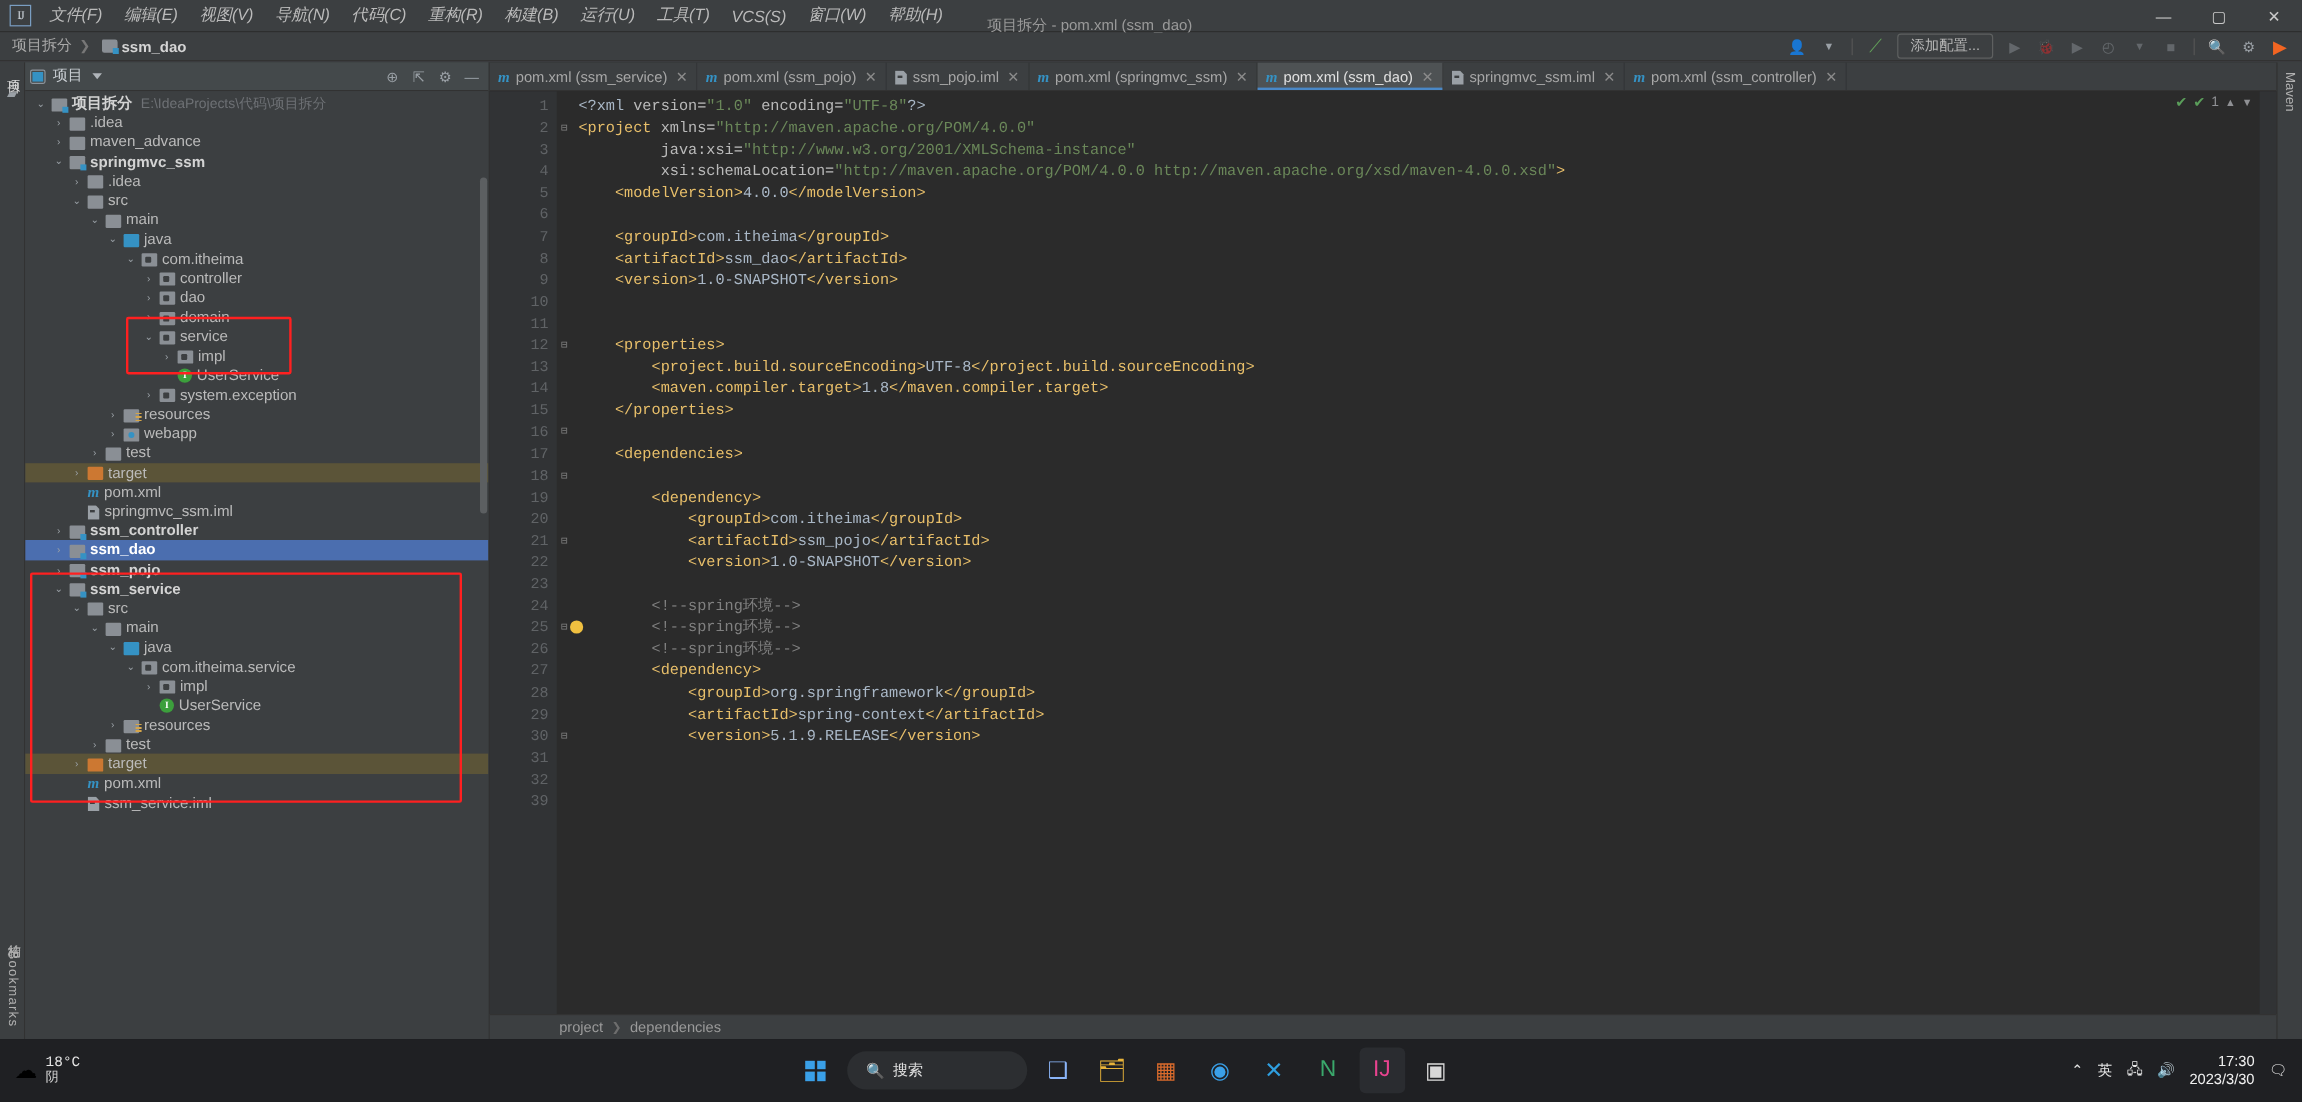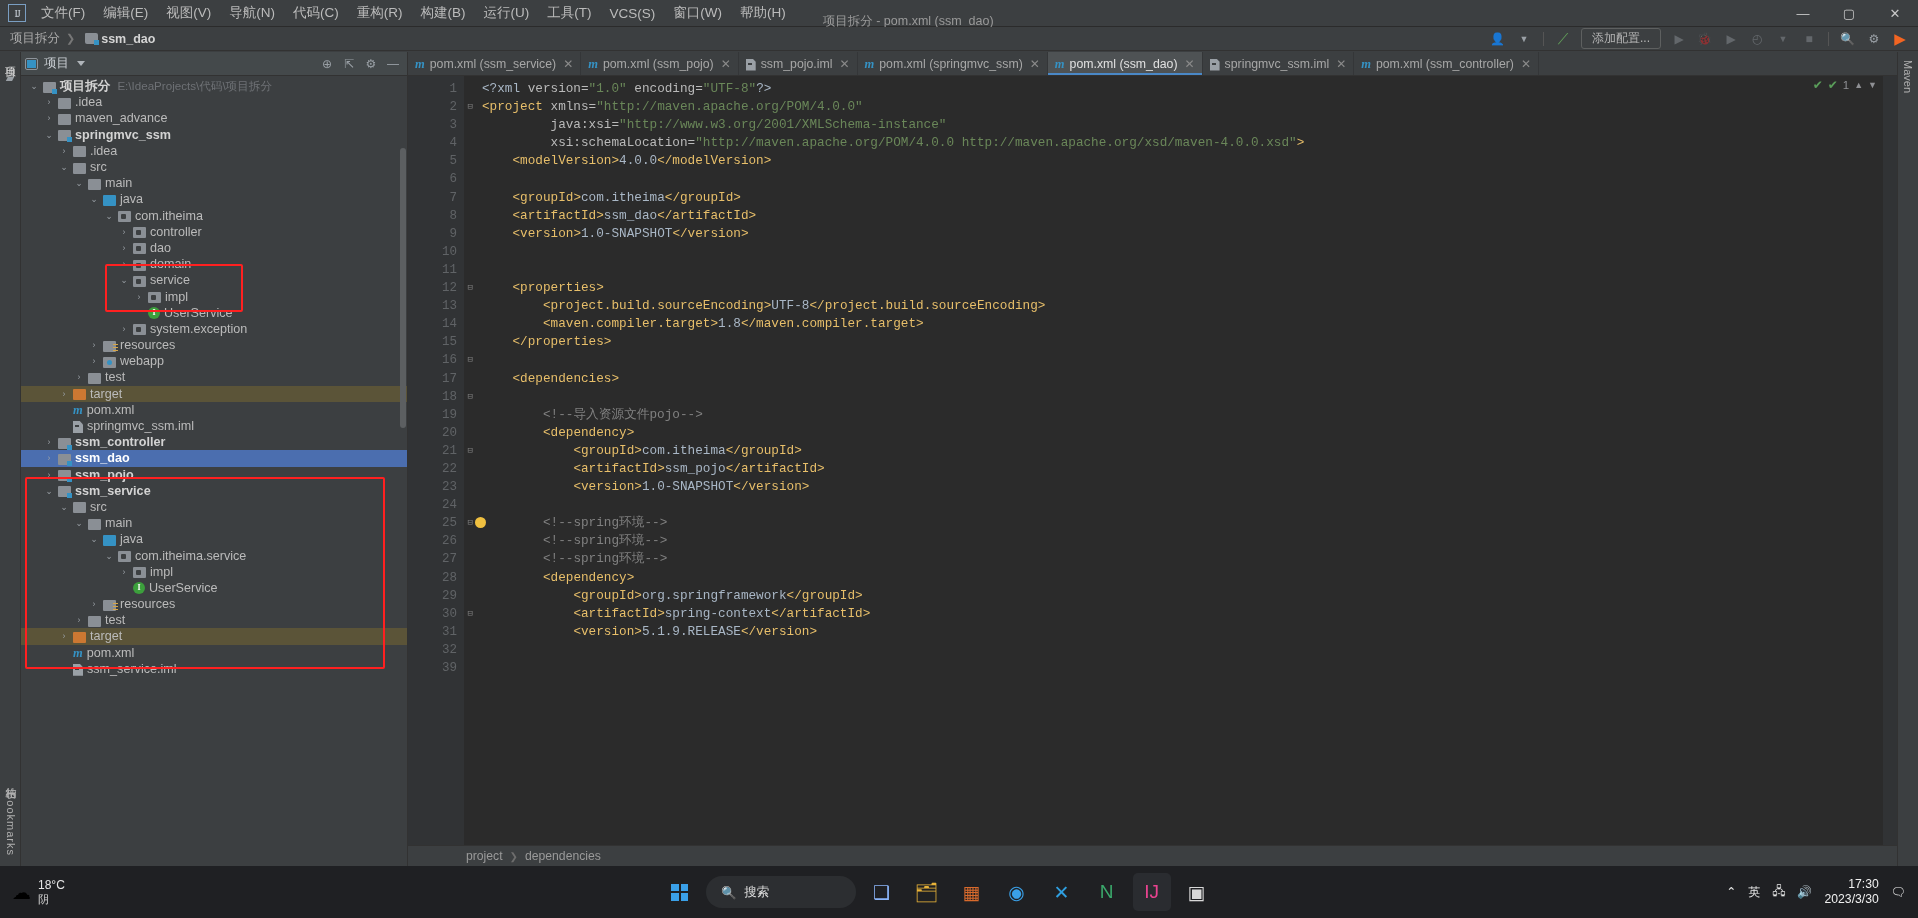--- a/index.html
+++ b/index.html
@@ -269,21 +269,21 @@
   .sb-item { white-space: nowrap; }
   .evt-dot { width: 7px; height: 7px; border-radius: 50%; background: #4a88c7; display: inline-block; margin-right: 5px; }
   .progress-track { width: 86px; height: 5px; background: #555; border-radius: 3px; position: relative; overflow:hidden; }
   .progress-fill { position: absolute; left: 0; top: 0; height: 5px; width: 38%; background: #6897bb; border-radius: 3px; }
   .winbar {
     position: fixed; bottom: 0; left: 0; width: 1918px; height: 52px;
     background: #1f2023; display: flex; align-items: center; z-index: 50;
   }
   .weather { display: flex; align-items: center; gap: 7px; padding-left: 12px; width: 150px; }
   .weather-ic { font-size: 19px; }
-  .weather-txt { font-size: 12px; color: #e6e6e6; line-height: 14px; }
+  .weather-txt { font-size: 12px; color: #e6e6e6; line-height: 14px; font-family: Liberation Mono, monospace; }
   .weather-txt .s { font-size: 11px; color: #cfcfcf; }
   .tb-center { flex: 1; display: flex; align-items: center; justify-content: center; gap: 7px; }
   .tb-icon {
     width: 38px; height: 38px; display: flex; align-items: center; justify-content: center;
     border-radius: 5px; font-size: 19px;
   }
   .search-pill {
     height: 32px; min-width: 150px; background: #2c2e31; border-radius: 16px;
     display: flex; align-items: center; gap: 7px; padding: 0 16px;
     color: #e0e0e0; font-size: 12.5px;
@@ -297,21 +297,21 @@
     width: 17px; height: 17px;
     display: grid; grid-template-columns: 1fr 1fr; grid-template-rows: 1fr 1fr; gap: 2px;
   }
   .win-logo i { background: #3aa0e8; display:block; }
 </style>
 </head>
 <body>
 
 <div class="titlebar">
   <div class="ij-logo">IJ</div>
-  <div id="menu-host" style="display:flex;align-items:center;">
+  <div id="menu-host" style="display:flex;align-items:center;font-style:italic;">
       <div class="menu-item">文件(F)</div>
       <div class="menu-item">编辑(E)</div>
       <div class="menu-item">视图(V)</div>
       <div class="menu-item">导航(N)</div>
       <div class="menu-item">代码(C)</div>
       <div class="menu-item">重构(R)</div>
       <div class="menu-item">构建(B)</div>
       <div class="menu-item">运行(U)</div>
       <div class="menu-item">工具(T)</div>
       <div class="menu-item">VCS(S)</div>
@@ -731,21 +731,20 @@
           <div class="cline"><span class="txt">    </span><span class="tag">&lt;version&gt;</span><span class="txt">1.0-SNAPSHOT</span><span class="tag">&lt;/version&gt;</span></div>
           <div class="cline">&nbsp;</div>
           <div class="cline">&nbsp;</div>
           <div class="cline"><span class="txt">    </span><span class="tag">&lt;properties&gt;</span></div>
           <div class="cline"><span class="txt">        </span><span class="tag">&lt;project.build.sourceEncoding&gt;</span><span class="txt">UTF-8</span><span class="tag">&lt;/project.build.sourceEncoding&gt;</span></div>
           <div class="cline"><span class="txt">        </span><span class="tag">&lt;maven.compiler.target&gt;</span><span class="txt">1.8</span><span class="tag">&lt;/maven.compiler.target&gt;</span></div>
           <div class="cline"><span class="txt">    </span><span class="tag">&lt;/properties&gt;</span></div>
           <div class="cline">&nbsp;</div>
           <div class="cline"><span class="txt">    </span><span class="tag">&lt;dependencies&gt;</span></div>
           <div class="cline">&nbsp;</div>
-          <div class="cline"><span class="txt">        </span><span class="cmt">&lt;!--导入资源文件pojo--&gt;</span></div>
           <div class="cline"><span class="txt">        </span><span class="tag">&lt;dependency&gt;</span></div>
           <div class="cline"><span class="txt">            </span><span class="tag">&lt;groupId&gt;</span><span class="txt">com.itheima</span><span class="tag">&lt;/groupId&gt;</span></div>
           <div class="cline"><span class="txt">            </span><span class="tag">&lt;artifactId&gt;</span><span class="txt">ssm_pojo</span><span class="tag">&lt;/artifactId&gt;</span></div>
           <div class="cline"><span class="txt">            </span><span class="tag">&lt;version&gt;</span><span class="txt">1.0-SNAPSHOT</span><span class="tag">&lt;/version&gt;</span></div>
           <div class="cline">&nbsp;</div>
           <div class="cline"><span class="txt">        </span><span class="cmt">&lt;!--spring环境--&gt;</span></div>
           <div class="cline"><span class="txt">        </span><span class="cmt">&lt;!--spring环境--&gt;</span></div>
           <div class="cline"><span class="txt">        </span><span class="cmt">&lt;!--spring环境--&gt;</span></div>
           <div class="cline"><span class="txt">        </span><span class="tag">&lt;dependency&gt;</span></div>
           <div class="cline"><span class="txt">            </span><span class="tag">&lt;groupId&gt;</span><span class="txt">org.springframework</span><span class="tag">&lt;/groupId&gt;</span></div>

